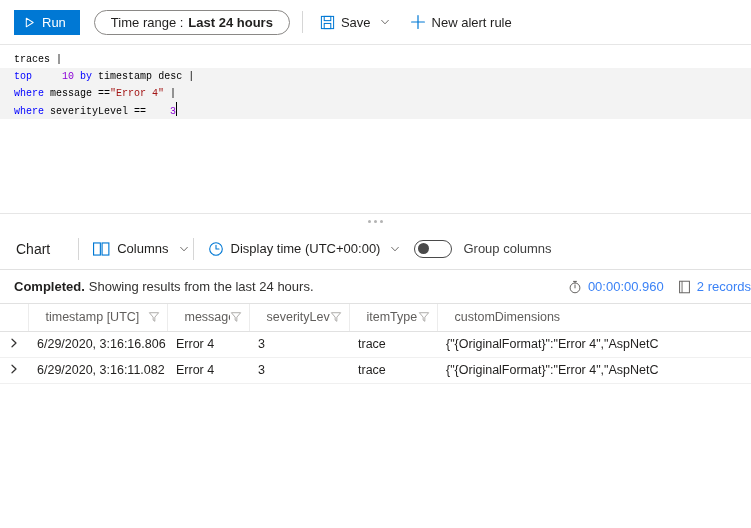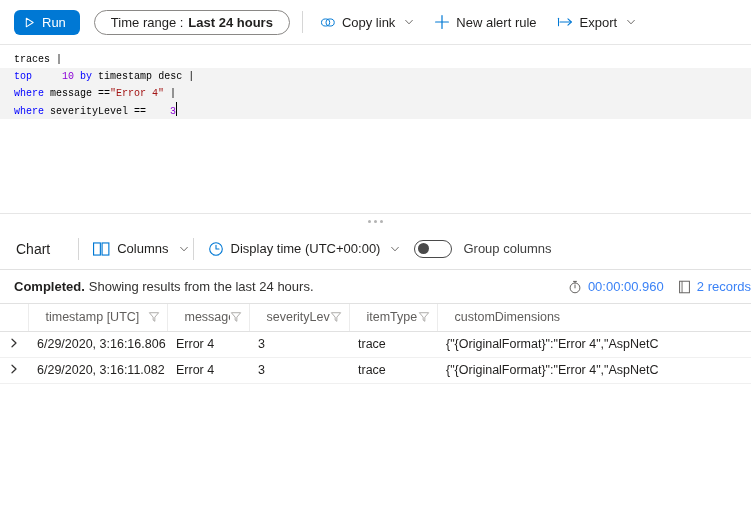--- a/index.html
+++ b/index.html
@@ -32,21 +32,21 @@
     align-items: center;
     padding: 0 0 0 14px;
     border-bottom: 1px solid #e6e6e6;
     background: #ffffff;
     box-sizing: border-box;
   }
   .run-btn {
     background: #0078d4;
     color: #ffffff;
     border: none;
-    border-radius: 6px;
+    border-radius: 0;
     height: 25px;
     padding: 0 14px 0 10px;
     display: inline-flex;
     align-items: center;
     gap: 7px;
     font-size: 13px;
     font-family: "Liberation Sans", sans-serif;
     cursor: pointer;
     white-space: nowrap;
   }
@@ -344,60 +344,46 @@
       <span>Run</span>
     </button>
 
     <div class="time-pill">
       <span class="tr-label">Time range :</span>
       <span class="tr-value">Last 24 hours</span>
     </div>
 
     <div class="tb-sep"></div>
 
-
     <button class="tb-item">
       <span class="ic">
-        <svg width="16" height="15" viewBox="0 0 18 16">
-          <ellipse cx="6.3" cy="8" rx="4.6" ry="4" fill="none" stroke="#0078d4" stroke-width="1.1"></ellipse>
-          <ellipse cx="11.4" cy="8" rx="4.6" ry="4" fill="none" stroke="#0078d4" stroke-width="1.1"></ellipse>
-        </svg>
-      </span>
-      <span>Copy link</span>
+        <svg width="15" height="15" viewBox="0 0 16 16">
+          <rect x="1.5" y="1.5" width="13" height="13" fill="none" stroke="#0078d4" stroke-width="1.1"></rect>
+          <rect x="4.5" y="1.5" width="7" height="4.5" fill="none" stroke="#0078d4" stroke-width="1.1"></rect>
+          <rect x="4.5" y="9" width="7" height="5.5" fill="none" stroke="#0078d4" stroke-width="1.1"></rect>
+        </svg>
+      </span>
+      <span>Save</span>
       <span class="chev">
         <svg width="10" height="10" viewBox="0 0 12 12">
           <path d="M2 4 L6 8.2 L10 4" fill="none" stroke="#605e5c" stroke-width="1.1" stroke-linecap="round"></path>
         </svg>
       </span>
     </button>
+
 
     <button class="tb-item">
       <span class="ic">
         <svg width="16" height="16" viewBox="0 0 16 16">
           <path d="M8 1.6 V14.4 M1.6 8 H14.4" stroke="#0078d4" stroke-width="1.2" stroke-linecap="round"></path>
         </svg>
       </span>
       <span>New alert rule</span>
     </button>
 
-    <button class="tb-item">
-      <span class="ic">
-        <svg width="17" height="14" viewBox="0 0 18 14">
-          <path d="M1.6 3 V11" stroke="#0078d4" stroke-width="1.1" stroke-linecap="round"></path>
-          <path d="M3.2 7 H15" stroke="#0078d4" stroke-width="1.1" stroke-linecap="round"></path>
-          <path d="M11.6 3.6 L15.2 7 L11.6 10.4" fill="none" stroke="#0078d4" stroke-width="1.1" stroke-linecap="round" stroke-linejoin="round"></path>
-        </svg>
-      </span>
-      <span>Export</span>
-      <span class="chev">
-        <svg width="10" height="10" viewBox="0 0 12 12">
-          <path d="M2 4 L6 8.2 L10 4" fill="none" stroke="#605e5c" stroke-width="1.1" stroke-linecap="round"></path>
-        </svg>
-      </span>
-    </button>
   </div>
 
   <div class="editor">
     <div class="code-line"><span class="op">traces</span> <span class="pipe">|</span></div>
     <div class="code-line hl"><span class="kw">top</span> <span class="num">10</span> <span class="kw">by</span> <span class="op">timestamp</span> <span class="op">desc</span> <span class="pipe">|</span></div>
     <div class="code-line hl"><span class="kw">where</span> <span class="op">message</span> <span class="op">==</span><span class="str">"Error 4"</span> <span class="pipe">|</span></div>
     <div class="code-line hl"><span class="kw">where</span> <span class="op">severityLevel</span> <span class="op">==</span><span class="num">3</span><span class="caret"></span></div>
   </div>
 
   <div class="splitter">

